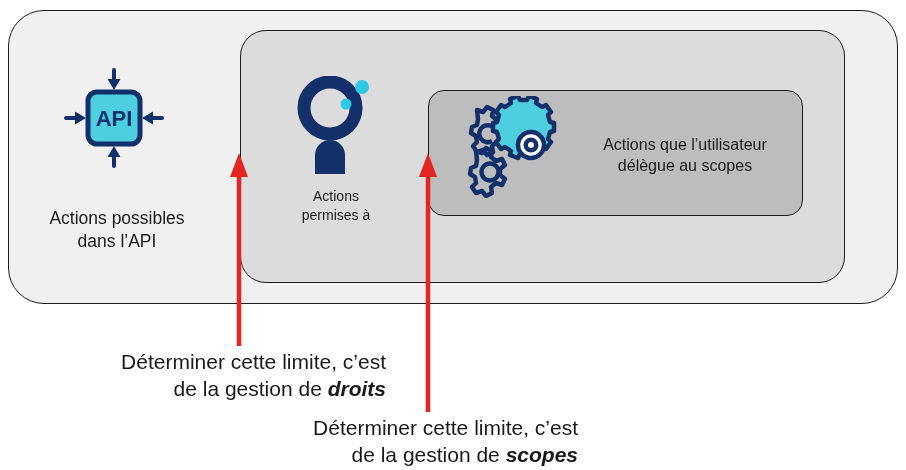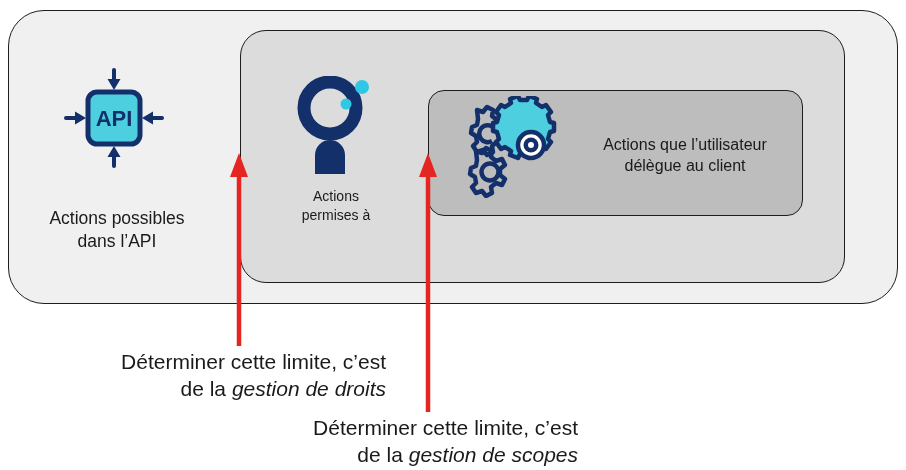--- a/index.html
+++ b/index.html
@@ -95,22 +95,22 @@
   
   .annotation {
     position: absolute;
     text-align: right;
     color: #1a1a1a;
     font-size: 21px;
     line-height: 1.3;
   }
   #note-rights { left: 94px;  top: 348px; width: 292px; }
   #note-scopes { left: 282px; top: 414px; width: 296px; }
-  .annotation .em   { font-style: italic; }
-  .annotation .emb  { font-style: italic; font-weight: normal; }
+  .annotation .em   { }
+  .annotation .emb  { font-style: italic; font-weight: bold; }
 </style>
 </head>
 <body>
 
 <div id="stage">
 
   <div class="box" id="box-api"></div>
 
   <div class="box" id="box-user"></div>
 
@@ -173,21 +173,21 @@
     <div>dans l’API</div>
   </div>
 
   <div class="caption" id="caption-user">
     <div>Actions</div>
     <div>permises à</div>
   </div>
 
   <div class="caption" id="caption-client">
     <div>Actions que l’utilisateur</div>
-    <div>délègue au client</div>
+    <div>délègue au scopes</div>
   </div>
 
   <svg class="arrow-svg" id="arrow-rights" width="22" height="196" viewBox="0 0 22 196">
     <line x1="11" y1="194" x2="11" y2="22" stroke="#e52521" stroke-width="4.5"></line>
     <path d="M11 1 L2 25 L20 25 Z" fill="#e52521"></path>
   </svg>
 
   <svg class="arrow-svg" id="arrow-scopes" width="22" height="262" viewBox="0 0 22 262">
     <line x1="11" y1="260" x2="11" y2="22" stroke="#e52521" stroke-width="4.5"></line>
     <path d="M11 1 L2 25 L20 25 Z" fill="#e52521"></path>

